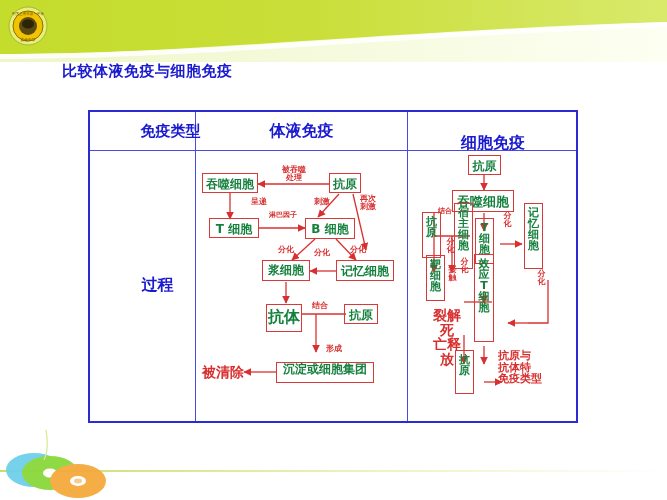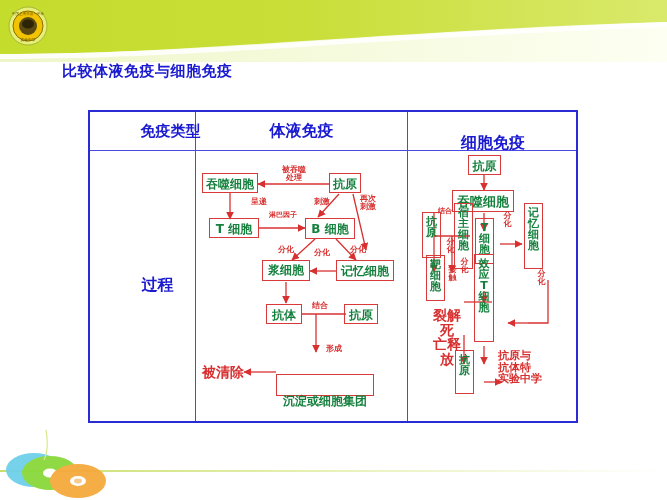--- a/index.html
+++ b/index.html
@@ -144,23 +144,23 @@
         <path d="M120,164 L120,175"></path>
       </g>
     </svg>
 
     <div class="nb" style="left:6px; top:23px; width:56px; height:20px; font-size:12px; padding-top:4px;">吞噬细胞</div>
     <div class="nb" style="left:133px; top:23px; width:32px; height:20px; font-size:12px; padding-top:4px;">抗原</div>
     <div class="nb" style="left:13px; top:68px; width:50px; height:20px; font-size:12px; padding-top:4px;">T 细胞</div>
     <div class="nb" style="left:109px; top:68px; width:50px; height:21px; font-size:12px; padding-top:4px;">B 细胞</div>
     <div class="nb" style="left:66px; top:110px; width:48px; height:21px; font-size:12px; padding-top:4px;font-family:Liberation Mono, monospace;">浆细胞</div>
     <div class="nb" style="left:140px; top:110px; width:58px; height:21px; font-size:12px; padding-top:4px;">记忆细胞</div>
-    <div class="nb" style="left:70px; top:154px; width:36px; height:20px; font-size:12px; padding-top:4px;">抗体</div>
+    <div class="nb" style="left:70px; top:154px; width:36px; height:28px; font-size:16px; padding-top:4px;">抗体</div>
     <div class="nb" style="left:148px; top:154px; width:34px; height:20px; font-size:12px; padding-top:4px;">抗原</div>
-    <div class="nb" style="left:80px; top:212px; width:98px; height:21px; font-size:12px; padding-top:20px;margin-top:12px;">沉淀或细胞集团</div>
+    <div class="nb" style="left:80px; top:212px; width:98px; height:21px; font-size:12px; padding-top:0;">沉淀或细胞集团</div>
     <div class="lb" style="left:3px; top:215px; width:48px; font-size:14px;">被清除</div>
 
     <div class="lb" style="left:70px; top:16px; width:56px; font-size:8px;text-align:center;">被吞噬
 处理</div>
     <div class="lb" style="left:33px; top:48px; width:34px; font-size:8px;margin-left:13px;">呈递</div>
     <div class="lb" style="left:64px; top:62px; width:46px; font-size:7px;font-family:Liberation Mono, monospace;">淋巴因子</div>
     <div class="lb" style="left:112px; top:48px; width:28px; font-size:8px;">刺激</div>
     <div class="lb" style="left:158px; top:45px; width:28px; font-size:8px;">再次
 刺激</div>
     <div class="lb" style="left:76px; top:96px; width:28px; font-size:8px;">分化</div>
@@ -234,21 +234,21 @@
     <div class="nb" style="left: 66px; top: 104px; width: 20px; height: 88px; font-size: 11px; padding-top: 3px; white-space: pre-line;">效
 应
 T
 细
 胞</div>
 
     <div class="nb" style="left: 47px; top: 200px; width: 19px; height: 44px; font-size: 11px; padding-top: 3px; white-space: pre-line;">抗
 原</div>
     <div class="lb" style="left:90px; top:200px; width:64px; font-size:11px; text-align:left;">抗原与
 抗体特
-实验中学</div>
+免疫类型</div>
 
     <div class="lb" style="left:30px; top:58px; width:14px; font-size:7px;">结合</div>
     <div class="lb" style="left:92px; top:62px; width:15px; font-size:8px;">分化</div>
     <div class="lb" style="left:49px; top:108px; width:15px; font-size:8px;">分化</div>
     <div class="lb" style="left:126px; top:120px; width:15px; font-size:8px;">分化</div>
     <div class="lb" style="left:35px; top:88px; width:15px; font-size:8px;">分化</div>
     <div class="lb" style="left:37px; top:116px; width:15px; font-size:8px;">接触</div>
     <div class="lb" style="left:22px; top:158px; width:34px; font-size:14px;">裂解死
 亡释放</div>
   </div>

